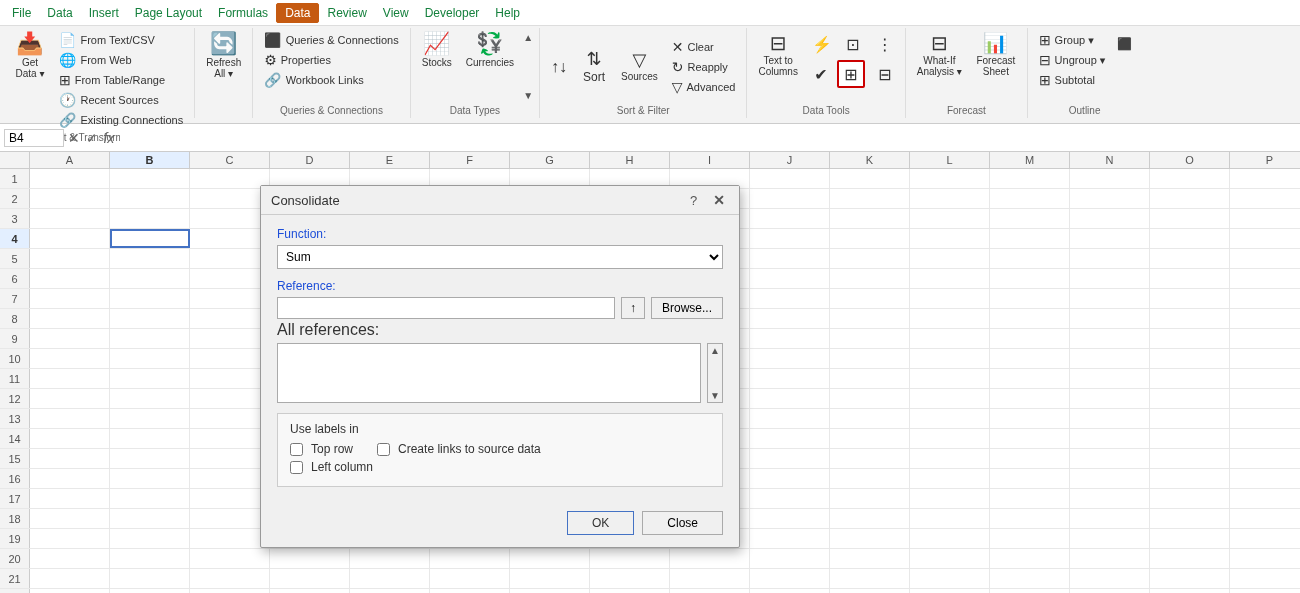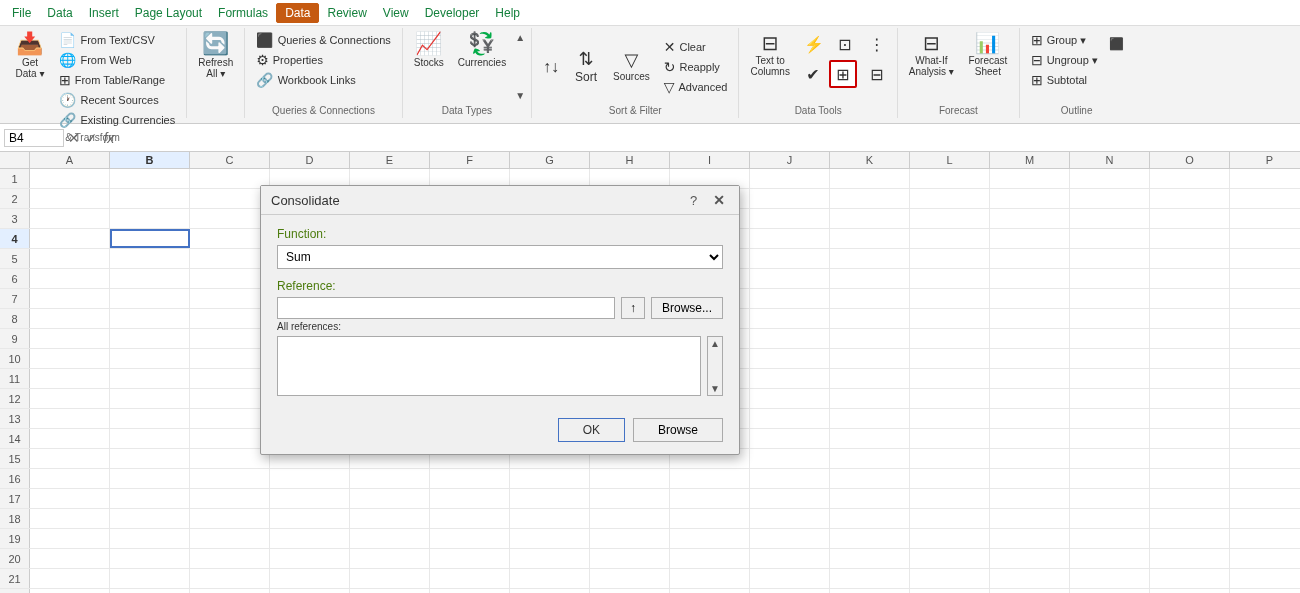--- a/index.html
+++ b/index.html
@@ -257,21 +257,21 @@
       color: #555;
       cursor: pointer;
       padding: 0 4px;
       font-weight: bold;
     }
     .dialog-body {
       padding: 12px 16px;
     }
     .dialog-field-label {
       font-size: 12px;
-      color: #4d7c0f;
+      color: #1d4ed8;
       margin-bottom: 4px;
     }
     .dialog-select {
       width: 100%;
       padding: 3px 4px;
       font-size: 12px;
       border: 1px solid #aaa;
       background: #fff;
       margin-bottom: 10px;
       cursor: pointer;
@@ -302,21 +302,21 @@
     }
     .browse-btn {
       padding: 3px 10px;
       font-size: 12px;
       border: 1px solid #aaa;
       background: #f0f0f0;
       cursor: pointer;
       white-space: nowrap;
     }
     .all-references-label {
-      font-size: 10px;
+      font-size: 16px;
       color: #333;
       margin-bottom: 4px;
     }
     .all-references-area-wrapper {
       display: flex;
       gap: 6px;
       margin-bottom: 10px;
     }
     .all-references-area {
       flex: 1;
@@ -437,21 +437,21 @@
           <div class="ribbon-btn-small">
             <span class="small-icon">⊞</span>
             <span>From Table/Range</span>
           </div>
           <div class="ribbon-btn-small">
             <span class="small-icon">🕐</span>
             <span>Recent Sources</span>
           </div>
           <div class="ribbon-btn-small">
             <span class="small-icon">🔗</span>
-            <span>Existing Currencies</span>
+            <span>Existing Connections</span>
           </div>
         </div>
       </div>
       <div class="ribbon-group-label">Get &amp; Transform Data</div>
     </div>
 
     <div class="ribbon-group" style="min-width:50px;">
       <div class="ribbon-group-content">
         <div class="ribbon-btn">
           <span class="btn-icon">🔄</span>
@@ -1099,20 +1099,33 @@
 
       <div class="all-references-label">All references:</div>
       <div class="all-references-area-wrapper">
         <textarea class="all-references-area" style=""></textarea>
         <div class="all-references-scrollbar">
           <div class="scroll-arrow">▲</div>
           <div class="scroll-arrow">▼</div>
         </div>
       </div>
 
+      <div class="use-labels-section">
+        <div class="use-labels-title">Use labels in</div>
+        <div class="checkbox-row">
+          <input type="checkbox" id="top-row-cb" style="">
+          <label for="top-row-cb" class="checkbox-label">Top row</label>
+          <input type="checkbox" id="create-links-cb" style="margin-left: 16px;">
+          <label for="create-links-cb" class="checkbox-label">Create links to source data</label>
+        </div>
+        <div class="checkbox-row">
+          <input type="checkbox" id="left-col-cb" style="">
+          <label for="left-col-cb" class="checkbox-label">Left column</label>
+        </div>
+      </div>
     </div>
 
     <div class="dialog-footer">
       <button class="footer-btn primary">OK</button>
-      <button class="footer-btn">Browse</button>
+      <button class="footer-btn">Close</button>
     </div>
   </div>
 </div>
 
 </body></html>

